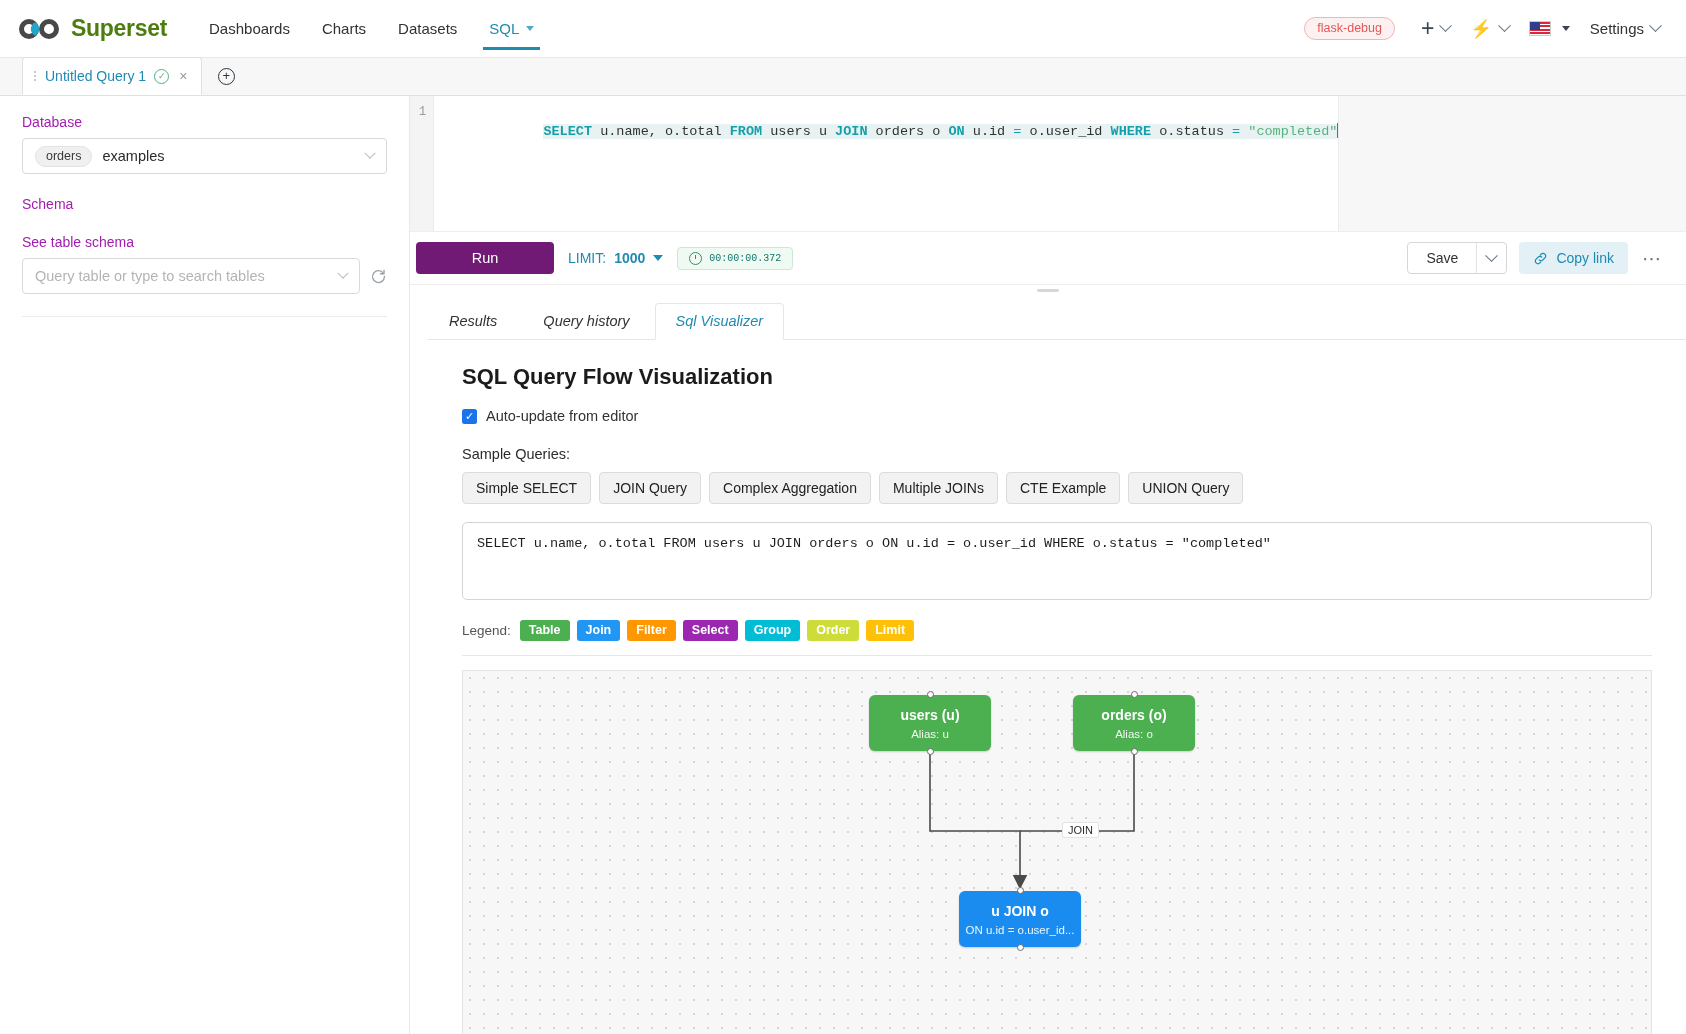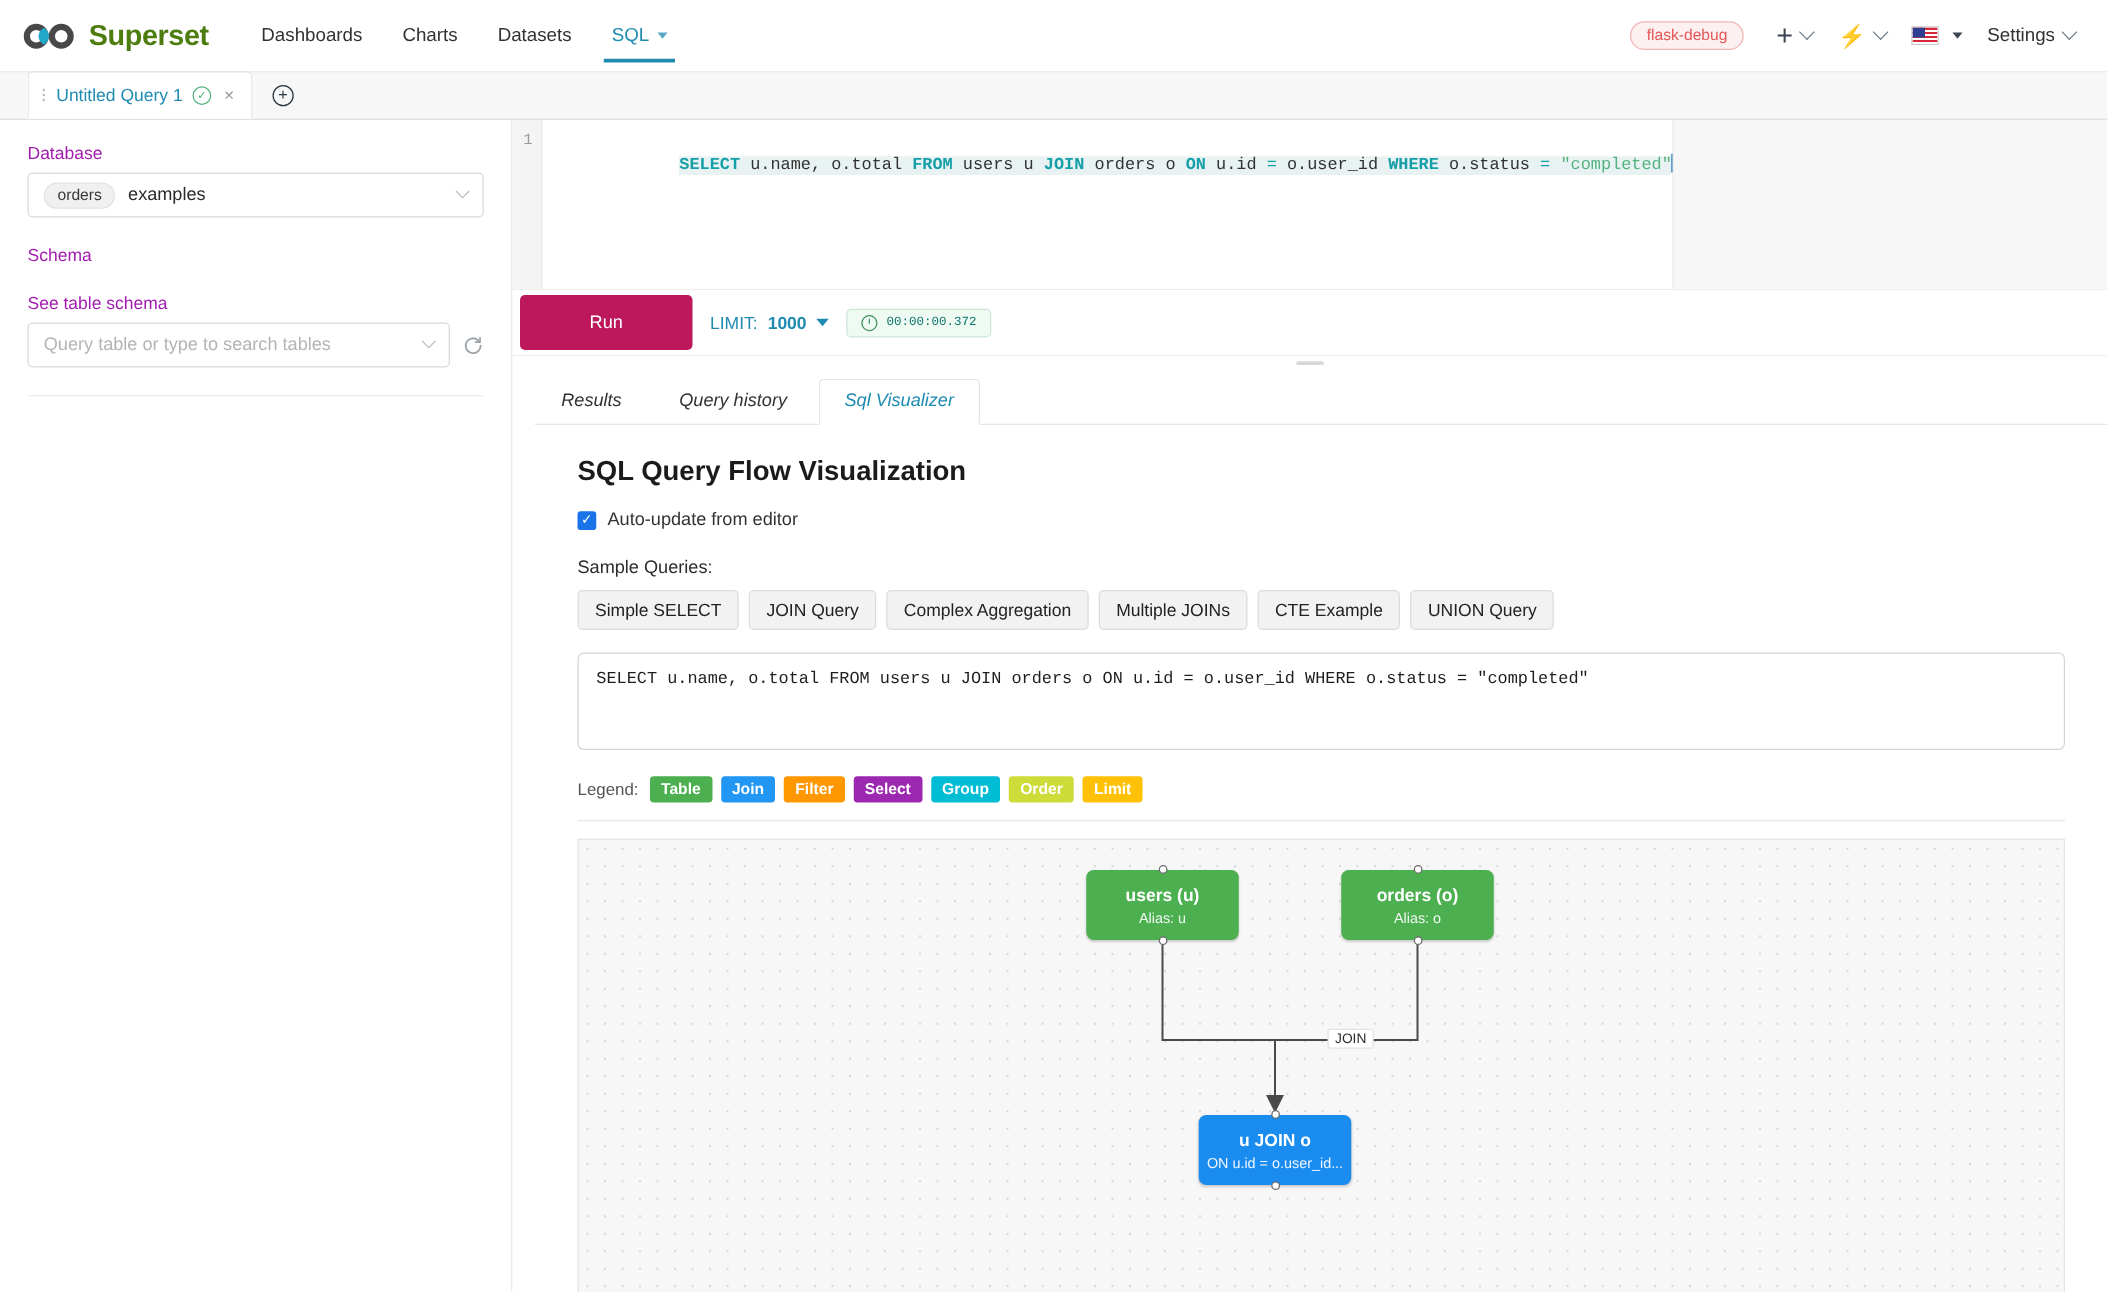--- a/index.html
+++ b/index.html
@@ -219,21 +219,21 @@
     width: 600px; background: #f7f7f7; border-left: 1px solid #ececec;
   }
 
   .toolbar {
     height: 53px; display: flex; align-items: center;
     padding: 0 22px 0 6px; gap: 14px;
     border-bottom: 1px solid #eee;
     background: #fff;
   }
   .btn-run {
-    width: 138px; height: 44px; background: #be185d; color: #fff;
+    width: 138px; height: 32px; background: #701a75; color: #fff;
     border: none; border-radius: 4px; font-size: 14.5px; cursor: pointer;
     font-family: inherit;
   }
   .limit-ctl {
     display: flex; align-items: center; gap: 8px;
     color: #1f8bb0; font-size: 14px; cursor: pointer;
   }
   .limit-ctl b { font-weight: bold; }
   .limit-caret {
     width: 0; height: 0;
@@ -474,20 +474,37 @@
       <div class="limit-ctl">
         <span>LIMIT:</span>
         <b>1000</b>
         <span class="limit-caret"></span>
       </div>
       <div class="timer-pill">
         <span class="clock"></span>
         <span>00:00:00.372</span>
       </div>
 
+      <div class="toolbar-right">
+        <div class="btn-save">
+          <span class="lbl">Save</span>
+          <span class="sep"></span>
+          <span class="dd">
+            <span class="chev"></span>
+          </span>
+        </div>
+        <div class="btn-copy">
+          <svg width="15" height="15" viewBox="0 0 16 16" fill="none">
+            <path d="M6.6 9.4a2.8 2.8 0 0 0 4 0l2.1-2.1a2.8 2.8 0 1 0-4-4l-1 1" stroke="#1f8bb0" stroke-width="1.3" stroke-linecap="round"></path>
+            <path d="M9.4 6.6a2.8 2.8 0 0 0-4 0L3.3 8.7a2.8 2.8 0 1 0 4 4l1-1" stroke="#1f8bb0" stroke-width="1.3" stroke-linecap="round"></path>
+          </svg>
+          <span>Copy link</span>
+        </div>
+        <span class="dots-btn">⋯</span>
+      </div>
     </div>
 
     <div class="grabber">
         <i></i>
       </div>
 
     <div class="results-area">
       <div class="rtabs">
         <div class="rtab">Results</div>
         <div class="rtab">Query history</div>

